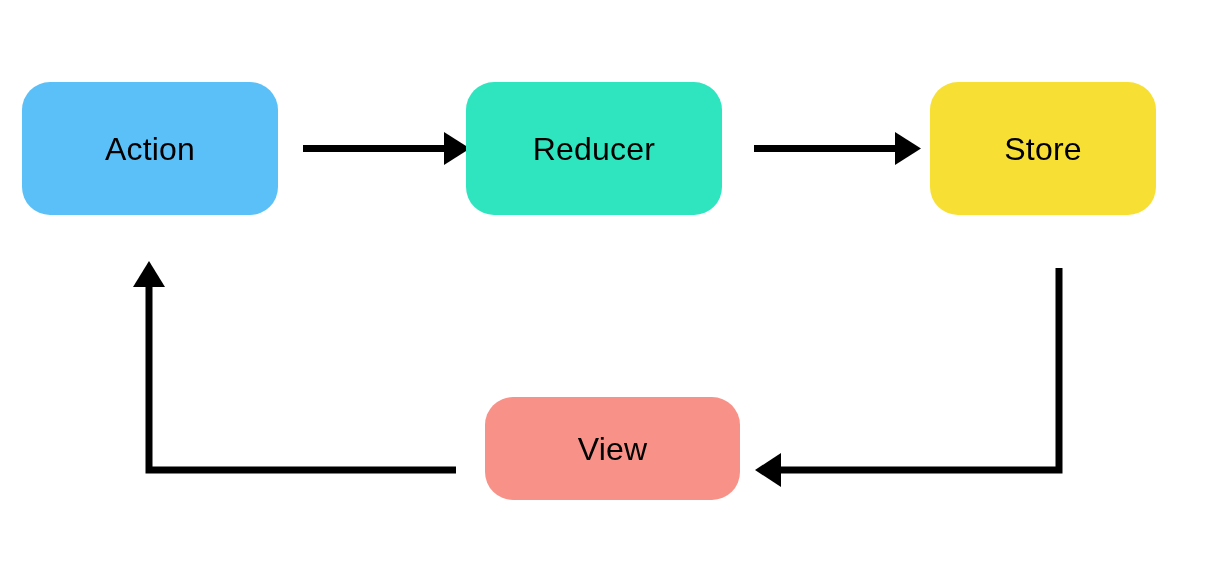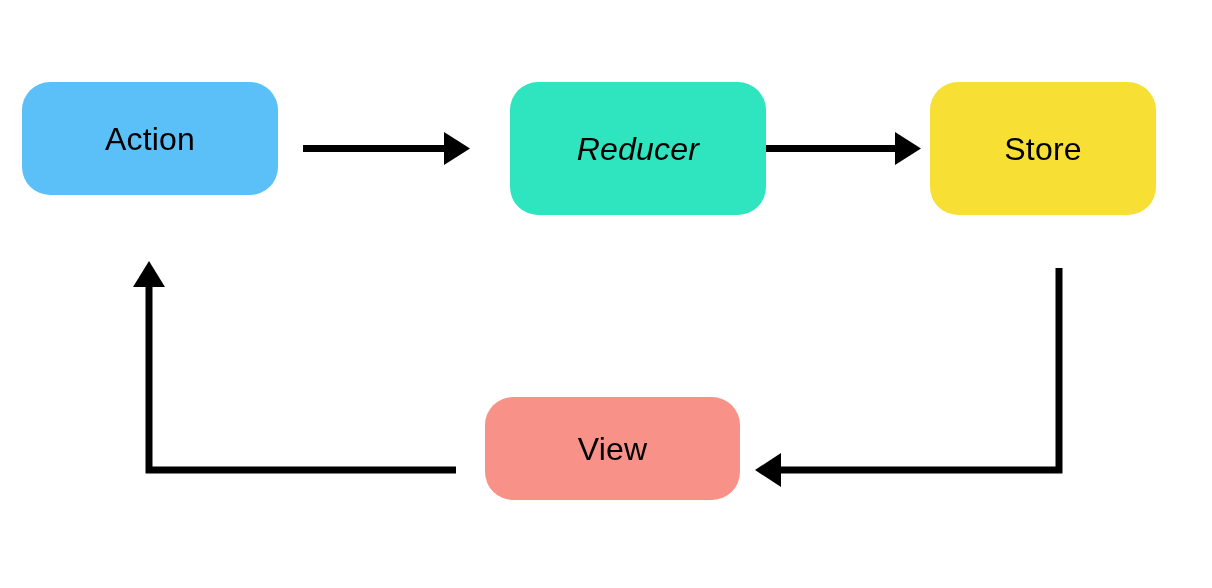--- a/index.html
+++ b/index.html
@@ -36,22 +36,22 @@
   .node-label {
     font-family: "Liberation Sans", sans-serif;
     font-size: 32px;
     font-weight: 400;
     color: #000000;
     line-height: 1;
     letter-spacing: 0.2px;
     white-space: nowrap;
     user-select: none;
   }
-  #node-action  { left: 22px;  top: 82px;  width: 256px; height: 113px; }
-  #node-reducer { left: 510px; top: 82px;  width: 256px; height: 133px; font-style: italic; }
+  #node-action  { left: 22px;  top: 82px;  width: 256px; height: 133px; }
+  #node-reducer { left: 466px; top: 82px;  width: 256px; height: 133px; }
   #node-store   { left: 930px; top: 82px;  width: 226px; height: 133px; }
   #node-view    { left: 485px; top: 397px; width: 255px; height: 103px; }
 </style>
 </head>
 <body>
 
 <div id="canvas" style="background: rgb(255, 255, 255);">
 
   <svg id="flow-svg" viewBox="0 0 1212 588" xmlns="http://www.w3.org/2000/svg">
 

